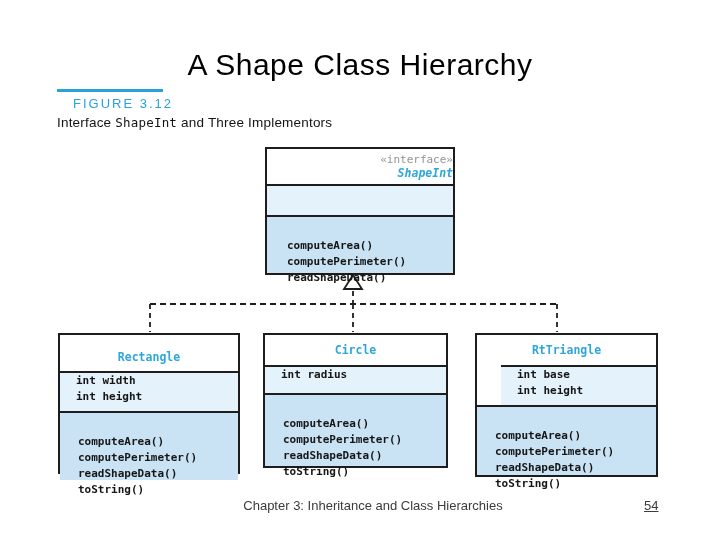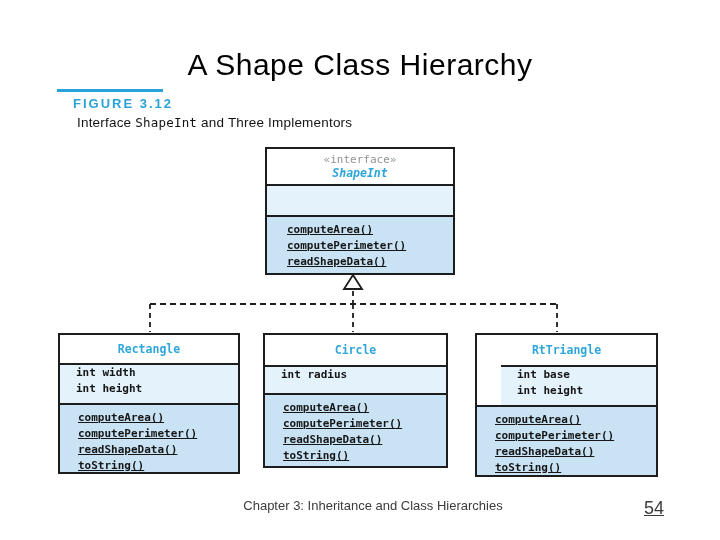--- a/index.html
+++ b/index.html
@@ -11,27 +11,27 @@
   .page-title {
     position:absolute; top:48px; left:0; width:720px; text-align:center;
     font-size:30px; color:#000; letter-spacing:0.5px;
   }
   .figure-rule {
     position:absolute; left:57px; top:89px; width:106px; height:3px;
     background:var(--figure-blue, #29a3d7);
   }
   .figure-number {
     position:absolute; left:57px; top:96px;
-    font-size:13px; font-weight:bold; letter-spacing:2px;
+    font-size:13px; font-weight:normal; letter-spacing:2px;
     color:var(--figure-blue, #29a3d7);
     padding-left:16px;
   }
   .figure-caption {
     position:absolute; left:57px; top:115px;
-    font-size:13.5px; color:#141414; letter-spacing:0.2px;margin-left:20px;
+    font-size:13.5px; color:#141414; letter-spacing:0.2px;
   }
   .caption-code {
     font-family:"DejaVu Sans Mono", monospace; font-size:12.5px;
   }
   .uml-box {
     position:absolute; border:2px solid var(--border-dark, #1d1d1d);
     background:#ffffff;
     font-family:"DejaVu Sans Mono", monospace; font-size:11px; font-weight:bold;
     color:#161616;
   }
@@ -48,30 +48,30 @@
   }
   .uml-name.italic { font-style:italic; }
   .uml-fields {
     border-top:2px solid var(--border-dark, #1d1d1d);
     background:var(--fields-bg, #e4f2fb);
     padding:0 0 0 16px; line-height:16px;
   }
   .uml-methods {
     border-top:2px solid var(--border-dark, #1d1d1d);
     background:var(--methods-bg, #c9e3f4);
-    padding:5px 0 0 18px; line-height:16px;text-decoration:underline;
+    padding:21px 0 0 18px; line-height:16px;
   }
   .connector-layer { position:absolute; left:0; top:0; pointer-events:none; }
   .footer-text {
     position:absolute; top:498px; left:0; width:720px; text-align:center;
     font-size:13px; color:var(--footer-gray, #3b3b3b);margin-left:13px;
   }
   .page-number {
     position:absolute; top:498px; left:644px;
-    font-size:18px; color:var(--footer-gray, #3b3b3b);text-decoration:underline;
+    font-size:13px; color:var(--footer-gray, #3b3b3b);text-decoration:underline;
   }
 </style>
 </head>
 <body>
 
 <div class="slide">
 
   <div class="page-title">A Shape Class Hierarchy</div>
 
   <div class="figure-rule"></div>
@@ -81,34 +81,34 @@
   <svg class="connector-layer" width="720" height="540" viewBox="0 0 720 540">
     <polygon points="353,275 344,289 362,289" fill="#ffffff" stroke="#1d1d1d" stroke-width="1.8"></polygon>
     <line x1="353" y1="291" x2="353" y2="304" stroke="#1d1d1d" stroke-width="1.8" stroke-dasharray="5 4"></line>
     <line x1="150" y1="304" x2="557" y2="304" stroke="#1d1d1d" stroke-width="1.8" stroke-dasharray="6 4"></line>
     <line x1="150" y1="304" x2="150" y2="332" stroke="#1d1d1d" stroke-width="1.8" stroke-dasharray="5 4"></line>
     <line x1="353" y1="304" x2="353" y2="332" stroke="#1d1d1d" stroke-width="1.8" stroke-dasharray="5 4"></line>
     <line x1="557" y1="304" x2="557" y2="332" stroke="#1d1d1d" stroke-width="1.8" stroke-dasharray="5 4"></line>
   </svg>
 
   <div class="uml-box" style="left:265px; top:147px; width:190px; height:128px;">
-    <div class="uml-header" style="height:35px;">
+    <div class="uml-header" style="height:35px;align-items:flex-end;">
       <div class="uml-stereotype">«interface»</div>
       <div class="uml-name italic">ShapeInt</div>
     </div>
     <div class="uml-fields" style="height:31px;"></div>
     <div class="uml-methods" style="height:58px; padding-left:20px;">
       <div>computeArea()</div>
       <div>computePerimeter()</div>
       <div>readShapeData()</div>
     </div>
   </div>
 
   <div class="uml-box" style="left:58px; top:333px; width:182px; height:141px;">
-    <div class="uml-header" style="height:28px;">
+    <div class="uml-header" style="height:28px;margin-top:8px;">
       <div class="uml-name">Rectangle</div>
     </div>
     <div class="uml-fields" style="height:40px;">
       <div>int width</div>
       <div>int height</div>
     </div>
     <div class="uml-methods" style="height:69px;">
       <div>computeArea()</div>
       <div>computePerimeter()</div>
       <div>readShapeData()</div>

